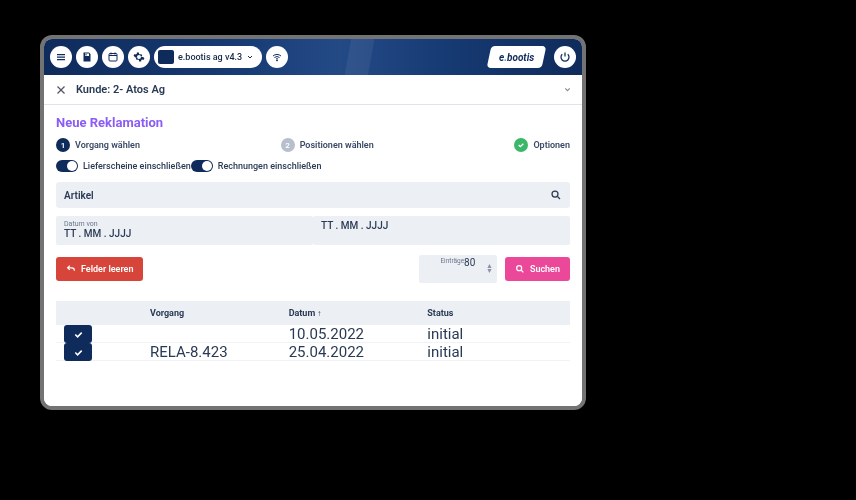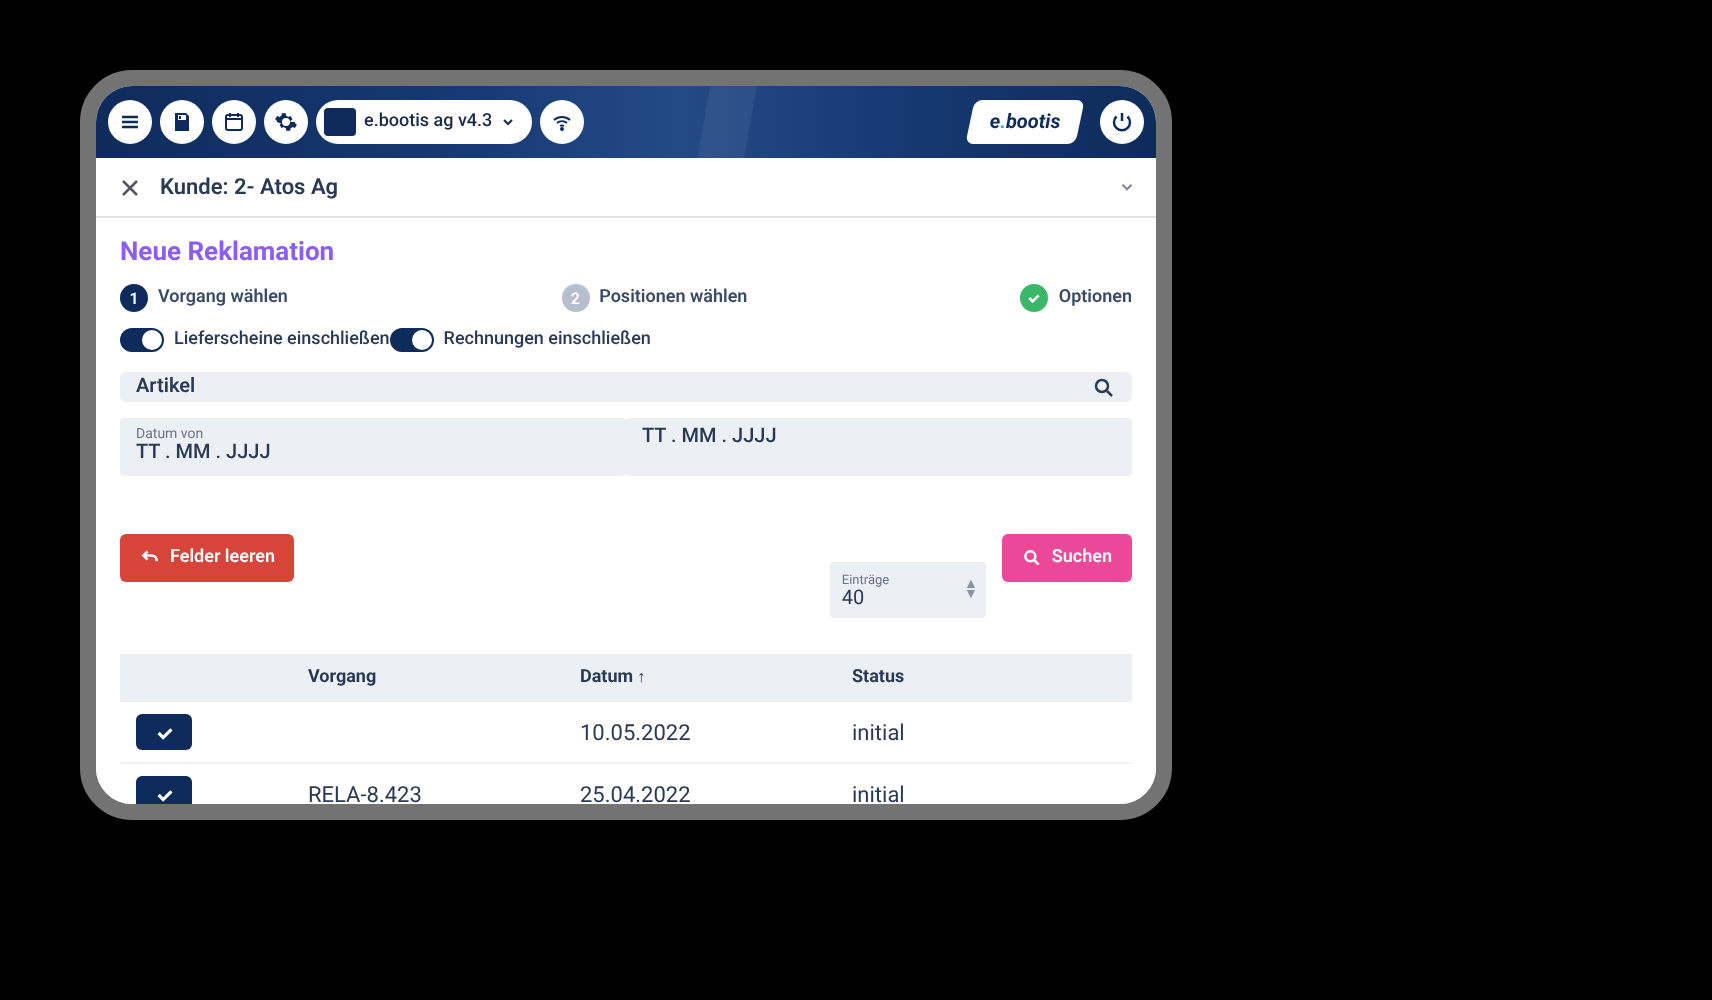--- a/index.html
+++ b/index.html
@@ -2,22 +2,22 @@
 <html><head>
 <meta charset="utf-8">
 <style>
   * { box-sizing: border-box; margin: 0; padding: 0; }
   html, body { width: 856px; height: 500px; background: #000; font-family: -apple-system, BlinkMacSystemFont, "Segoe UI", Roboto, sans-serif; }
   .device {
     position: absolute;
     left: 40px; top: 35px;
     width: 546px; height: 375px;
     background: #fff;
-    border-radius: 26px;
-    border: 8px solid #737373;
+    border-radius: 12px;
+    border: 4px solid #737373;
     box-shadow: 0 18px 40px rgba(0,0,0,0.5);
     overflow: hidden;
   }
   .topbar {
     position: relative;
     height: 36px;
     background: linear-gradient(90deg, #0f2b5b 0%, #163a73 35%, #244a86 55%, #163a73 75%, #0f2b5b 100%);
     display: flex;
     align-items: center;
     padding: 0 6px;
@@ -117,21 +117,21 @@
   .toggle { display:flex; align-items:center; gap:5px; cursor:pointer; }
   .switch {
     width:22px; height:12px; border-radius:6px; background:#0f2b5b; position:relative;
   }
   .switch::after {
     content:""; position:absolute; right:1px; top:1px; width:10px; height:10px; border-radius:50%;
     background:#fff;
   }
 
   .searchbar {
-    height:15px; background:#eceff3; border-radius:3px;
+    height:26px; background:#eceff3; border-radius:3px;
     display:flex; align-items:center; padding:0 8px;
     font-size:10px; color:#2a3a55; font-weight:600;
     margin-bottom:8px;
   }
   .searchbar .mag { margin-left:auto; color:#2a3a55; cursor:pointer; }
 
   .date-row { display:flex; gap:0; margin-bottom:10px; }
   .date-field {
     flex:1; background:#eceff3; border-radius:2px; padding:4px 8px 6px 8px;
   }
@@ -140,36 +140,35 @@
 
   .action-row { display:flex; align-items:center; gap:8px; margin-bottom:18px; }
   .btn {
     height:24px; border-radius:3px; display:flex; align-items:center; gap:5px;
     padding:0 10px; font-size:9px; font-weight:600; cursor:pointer; color:#fff;
   }
   .btn.danger { background:#d7443a; }
   .btn.primary { background:#ec4899; }
   .entries-box {
     margin-left:auto; width:78px; height:28px; background:#eceff3; border-radius:2px;
-    padding:2px 6px; display:flex; flex-direction:column; justify-content:center;
+    padding:2px 6px; display:flex; flex-direction:row; justify-content:center;
     position:relative;
-    margin-top:33px;
   }
   .entries-box .lbl { font-size:6.5px; color:#6a7688; }
   .entries-box .val { font-size:10px; color:#2a3a55; }
   .entries-box .spin { position:absolute; right:4px; top:50%; transform:translateY(-50%); font-size:7px; color:#8a93a3; line-height:5px; }
 
   .table-head {
     display:grid; grid-template-columns: 90px 1fr 1fr 1fr;
     background:#eceff3; height:24px; align-items:center;
     font-size:9px; color:#2a3a55; font-weight:700; padding:0 4px;
   }
   .table-row {
     display:grid; grid-template-columns: 90px 1fr 1fr 1fr;
-    height:31px; align-items:center; font-size:11px; color:#2a3a55;
+    height:18px; align-items:center; font-size:15px; color:#2a3a55;
     padding:0 4px; border-bottom:1px solid #f0f2f5;
   }
   .row-check {
     width:28px; height:18px; border-radius:3px; background:#0f2b5b;
     display:flex; align-items:center; justify-content:center; color:#fff; font-size:10px;
     cursor:pointer; margin-left:4px;
   }
   .sort-arrow { font-size:8px; margin-left:2px; }
   svg { display:block; }
 </style>
@@ -303,21 +302,21 @@
     <div class="action-row">
       <div class="btn danger">
         <svg width="10" height="10" viewBox="0 0 24 24" fill="none" stroke="#fff" stroke-width="3">
             <polyline points="9 14 4 9 9 4"></polyline>
             <path d="M4 9h10a6 6 0 016 6v1"></path>
           </svg>
         <span>Felder leeren</span>
       </div>
       <div class="entries-box">
         <div class="lbl">Einträge</div>
-        <div class="val">40</div>
+        <div class="val">80</div>
         <div class="spin">▲<br>▼</div>
       </div>
       <div class="btn primary">
         <svg width="10" height="10" viewBox="0 0 24 24" fill="none" stroke="#fff" stroke-width="3">
             <circle cx="10" cy="10" r="6"></circle>
             <line x1="15" y1="15" x2="20" y2="20"></line>
           </svg>
         <span>Suchen</span>
       </div>
     </div>

